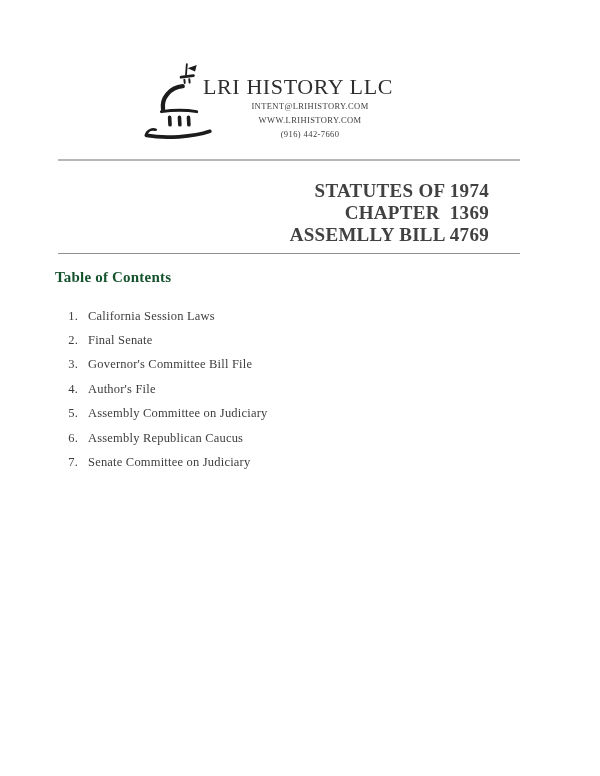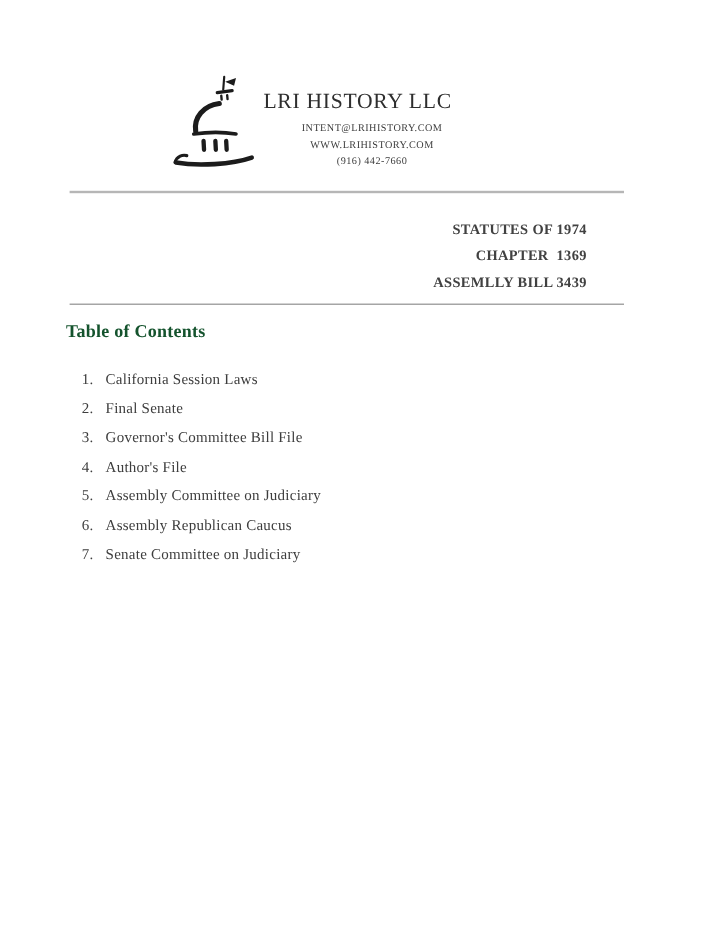--- a/index.html
+++ b/index.html
@@ -25,21 +25,21 @@
     top: 60px;
     width: 82px;
     height: 82px;
   }
   .company-name {
     position: absolute;
     left: 148px;
     top: 74px;
     width: 300px;
     text-align: center;
-    font-size: 18px;
+    font-size: 22px;
     letter-spacing: 0.6px;
     color: #2e2e2e;
   }
   .contact-block {
     position: absolute;
     left: 160px;
     top: 99px;
     width: 300px;
     text-align: center;
     font-size: 8.5px;
@@ -53,21 +53,21 @@
   .rule-top { top: 159px; height: 2px; background: #b6b6b6; }
   .rule-bottom { top: 253px; height: 1px; background: #8f8f8f; }
 
   
   .reference-block {
     position: absolute;
     top: 180px;
     right: 111px;
     text-align: right;
     font-weight: bold;
-    font-size: 12px;
+    font-size: 19px;
     line-height: 22px;
     letter-spacing: 0.3px;
     color: #414141;
   }
   .reference-block .ref-line { white-space: pre; }
 
   
   .toc-heading {
     position: absolute;
     left: 55px;
@@ -137,21 +137,21 @@
       <div>WWW.LRIHISTORY.COM</div>
       <div>(916) 442-7660</div>
     </div>
   </div>
 
   <div class="rule rule-top"></div>
 
   <div class="reference-block">
     <div class="ref-line">STATUTES OF 1974</div>
     <div class="ref-line">CHAPTER  1369</div>
-    <div class="ref-line">ASSEMLLY BILL 3439</div>
+    <div class="ref-line">ASSEMLLY BILL 4769</div>
   </div>
 
   <div class="rule rule-bottom"></div>
 
   <div class="toc-heading">Table of Contents</div>
 
   <div class="toc-list">
     <div class="toc-item">
       <span class="toc-num">1.</span>
       <span class="toc-label">California Session Laws</span>

